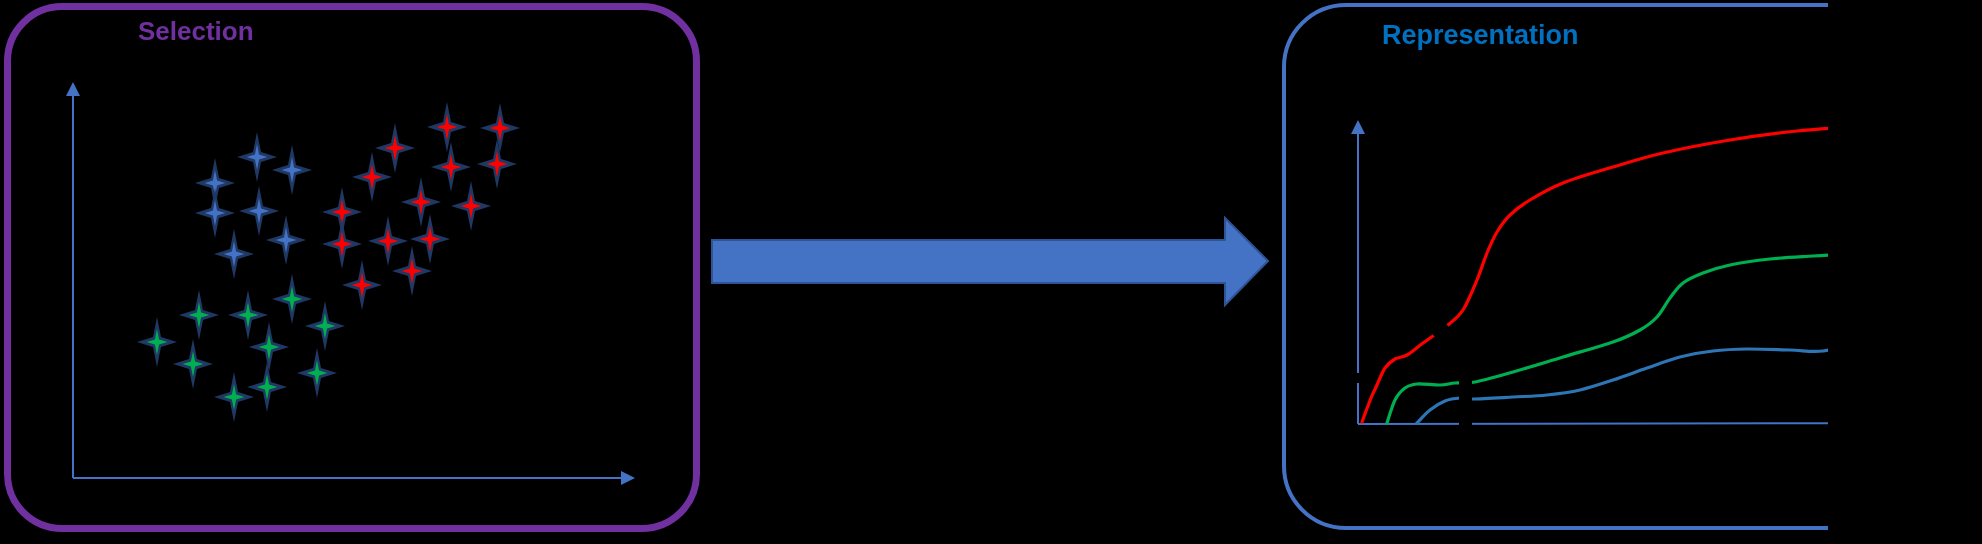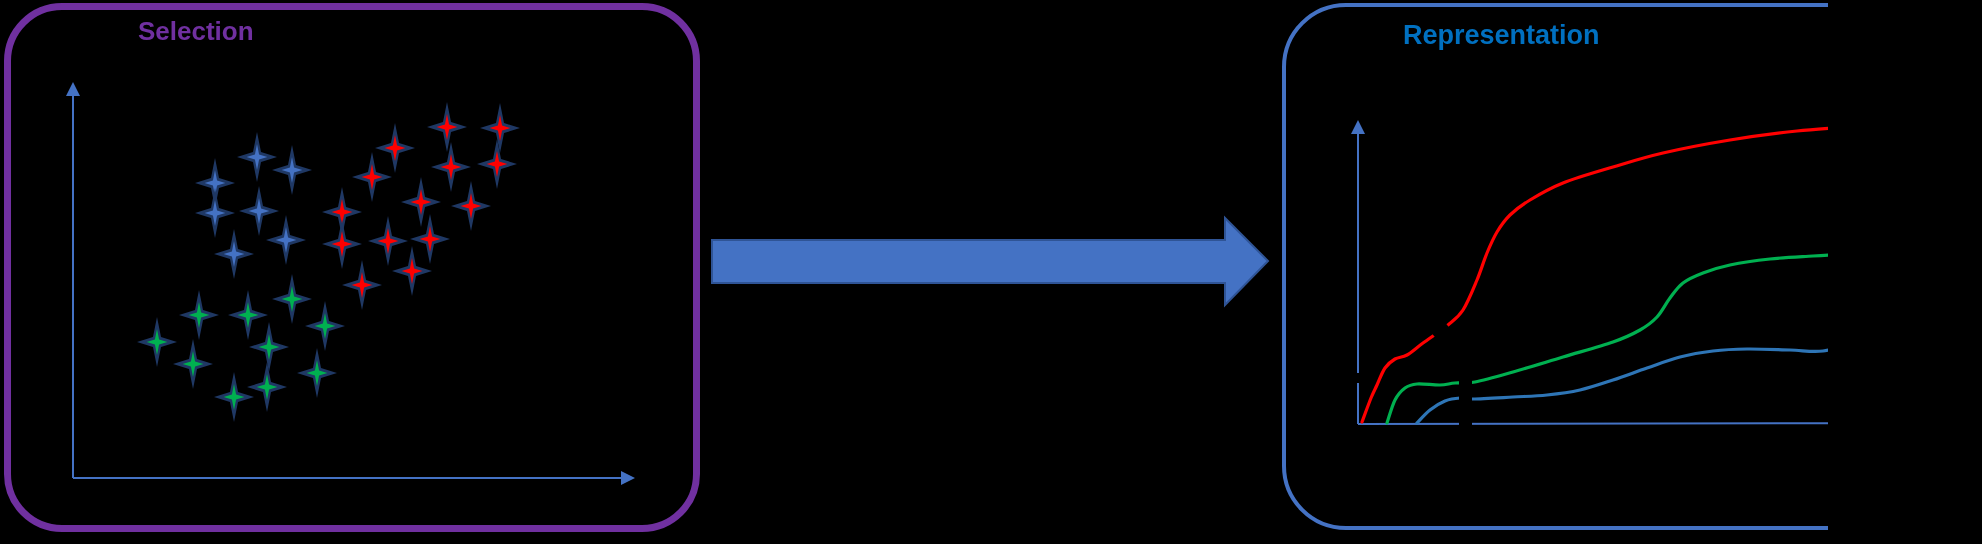--- a/index.html
+++ b/index.html
@@ -14,21 +14,21 @@
   }
   .panel-right{
     left:1282px;top:3px;width:697px;height:527px;
     border:4px solid #4472C4;border-radius:64px;
   }
   .panel-title{
     position:absolute;font-weight:bold;white-space:nowrap;
     font-family:"Liberation Sans", sans-serif;
   }
   .title-left{left:138px;top:16px;font-size:26px;}
-  .title-right{left:1382px;top:20px;font-size:27px;margin-left:21px;}
+  .title-right{left:1382px;top:20px;font-size:27px;}
   svg.gfx{position:absolute;left:0;top:0;}
 </style>
 </head>
 <body>
 
 <div class="canvas">
 
   <div class="panel panel-left" style="border-color: rgb(112, 48, 160);"></div>
   <div class="panel panel-right" style="border-color: rgb(68, 114, 196);"></div>
 

